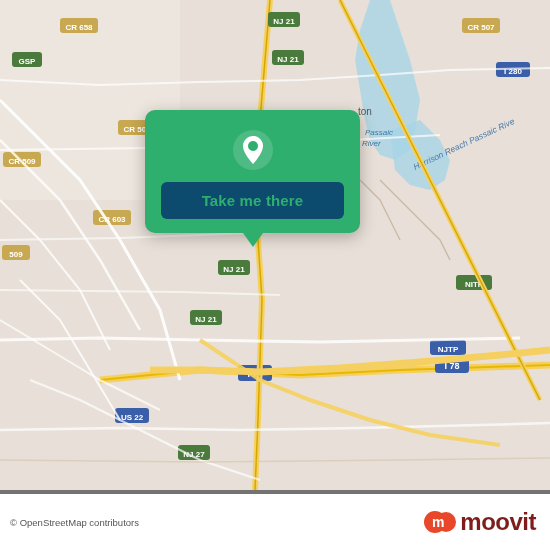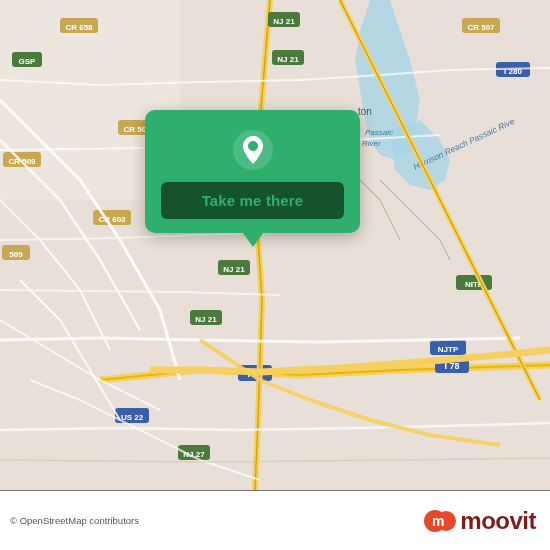--- a/index.html
+++ b/index.html
@@ -43,21 +43,21 @@
       z-index: 10;
     }
 
     #popup-pin-icon {
       width: 44px;
       height: 44px;
       margin-bottom: 10px;
     }
 
     #popup-button {
-      background: #14532d;
+      background: #0c4a6e;
       color: #2eaf6e;
       border: none;
       border-radius: 6px;
       padding: 10px 28px;
       font-size: 15px;
       font-weight: 600;
       cursor: pointer;
       width: 100%;
       letter-spacing: 0.01em;
     }
@@ -76,21 +76,21 @@
 
     
     #footer-bar {
       width: 550px;
       height: 60px;
       background: white;
       display: flex;
       align-items: center;
       justify-content: space-between;
       padding: 0 14px 0 10px;
-      border-top: 1px solid #737373;
+      border-top: 4px solid #737373;
       position: absolute;
       bottom: 0;
       left: 0;
     }
 
     #footer-left {
       display: flex;
       flex-direction: column;
       gap: 1px;
     }

